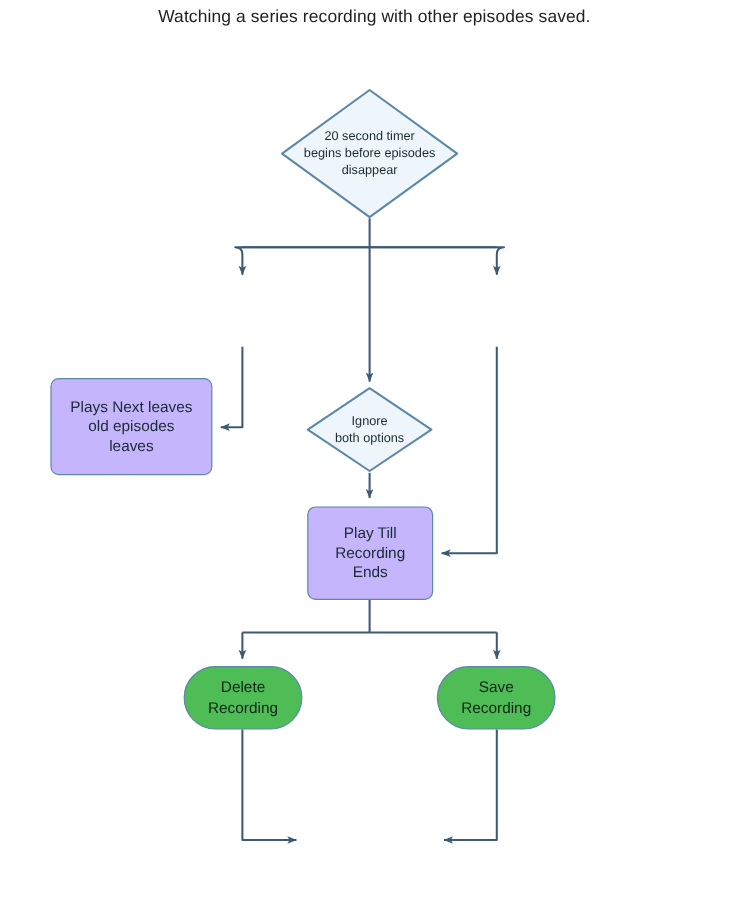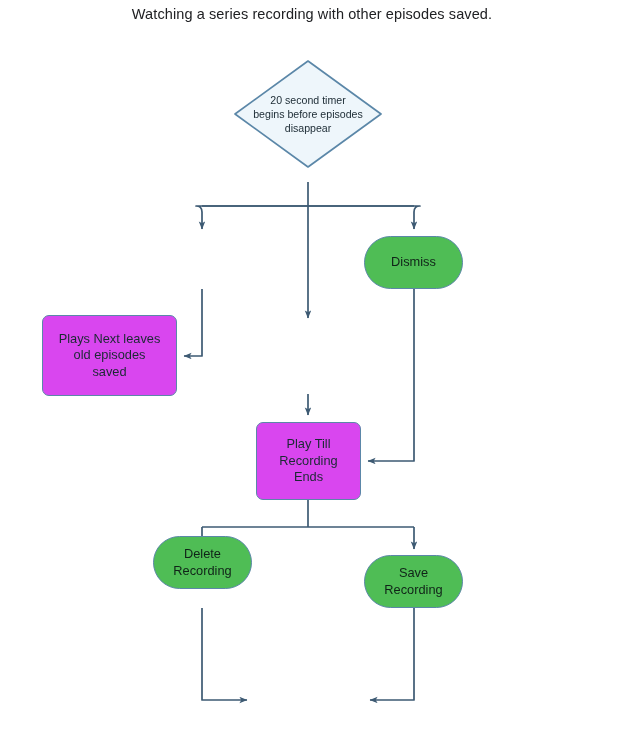--- a/index.html
+++ b/index.html
@@ -43,21 +43,21 @@
     box-sizing: border-box;
     display: flex;
     align-items: center;
     justify-content: center;
     text-align: center;
     color: #1b2a33;
     font-size: 12.8px;
     line-height: 16.5px;
   }
   .node-rect {
-    background: #d946ef;
+    background: #c4b5fd;
     border: 1.4px solid #5b87a8;
     border-radius: 7px;
   }
   .node-pill {
     background: #4fbd55;
     border: 1.6px solid #5b87a8;
     border-radius: 999px;
     color: #102318;
   }
   .node-diamond {
@@ -115,56 +115,60 @@
       <path d="M202,527 L414,527"></path>
       <path d="M202,527 L202,549" marker-end="url(#arrow)"></path>
       <path d="M414,527 L414,549" marker-end="url(#arrow)"></path>
 
       <path d="M202,608 L202,700 L247,700" marker-end="url(#arrow)"></path>
 
       <path d="M414,608 L414,700 L370,700" marker-end="url(#arrow)"></path>
     </g>
   </svg>
 
-  <div class="node node-diamond" style="left:233px; top:59px; width:150px; height:110px;">
+  <div class="node node-diamond" style="left:233px; top:73px; width:150px; height:110px;">
     <svg class="dia-shape" viewBox="0 0 150 110" preserveAspectRatio="none">
       <polygon points="75,2 148,55 75,108 2,55" fill="#eef6fb" stroke="#5b87a8" stroke-width="1.7" stroke-linejoin="round"></polygon>
     </svg>
     <div class="dia-label">
       <span>20 second timer</span><br>
       <span>begins before episodes</span><br>
       <span>disappear</span>
     </div>
   </div>
 
 
-  <div class="node node-pill" style="left:364px; top:236px; width:99px; height:53px;">
-    <div class="node-label">
-      <span>Dismiss</span>
-    </div>
-  </div>
 
   <div class="node node-rect" style="left:42px; top:315px; width:135px; height:81px;">
     <div class="node-label">
       <span>Plays Next leaves</span><br>
       <span>old episodes</span><br>
-      <span>saved</span>
+      <span>leaves</span>
     </div>
   </div>
 
+  <div class="node node-diamond" style="left:255px; top:322px; width:106px; height:72px;">
+    <svg class="dia-shape" viewBox="0 0 106 72" preserveAspectRatio="none">
+      <polygon points="53,1.5 104.5,36 53,70.5 1.5,36" fill="#eef6fb" stroke="#5b87a8" stroke-width="1.7" stroke-linejoin="round"></polygon>
+    </svg>
+    <div class="dia-label">
+      <span>Ignore</span><br>
+      <span>both options</span>
+    </div>
+  </div>
 
   <div class="node node-rect" style="left:256px; top:422px; width:105px; height:78px;">
     <div class="node-label">
       <span>Play Till</span><br>
       <span>Recording</span><br>
       <span>Ends</span>
     </div>
   </div>
 
-  <div class="node node-pill" style="left:153px; top:536px; width:99px; height:53px;">
+  <div class="node node-pill" style="left:153px; top:555px; width:99px; height:53px;">
     <div class="node-label">
       <span>Delete</span><br>
       <span>Recording</span>
     </div>
   </div>
 
   <div class="node node-pill" style="left:364px; top:555px; width:99px; height:53px;">
     <div class="node-label">
       <span>Save</span><br>
       <span>Recording</span>

